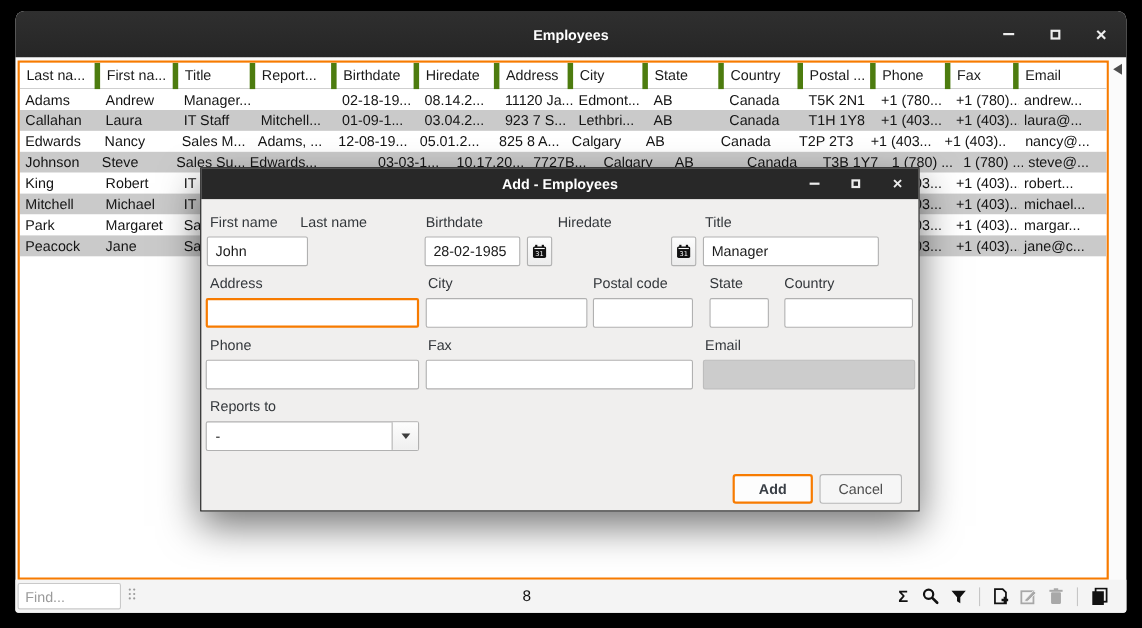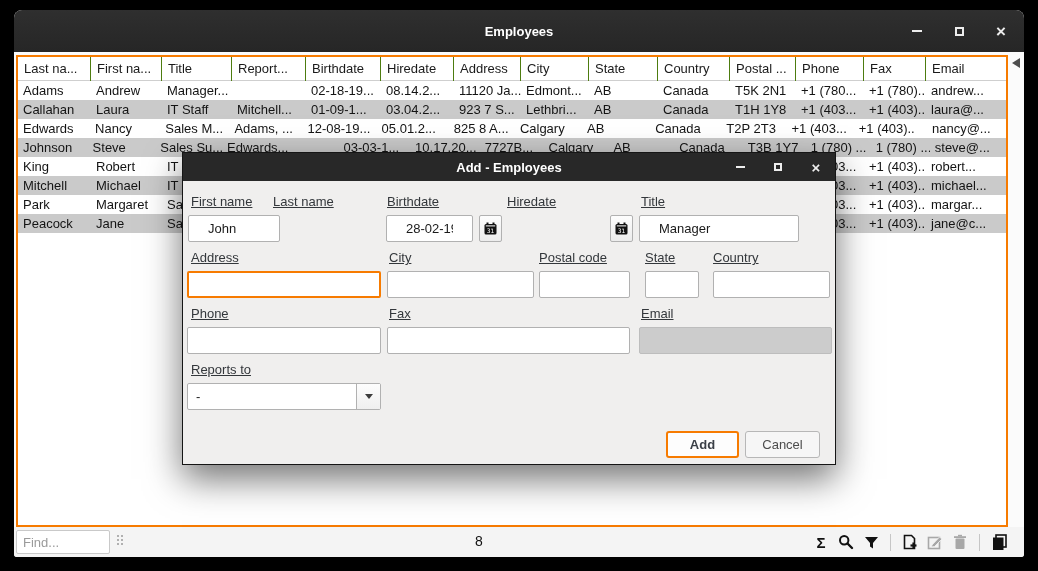--- a/index.html
+++ b/index.html
@@ -18,21 +18,21 @@
   .ctl{width:18px;height:18px;display:flex;align-items:center;justify-content:center;cursor:default;}
   .min-bar{display:inline-block;width:10px;height:2px;background:#ededed;}
   .max-box{display:inline-block;width:9px;height:9px;border:2px solid #ededed;}
   .close-x{color:#ededed;font-size:17px;font-weight:bold;line-height:1;}
 
   
   .table-frame{position:absolute;left:2px;top:45px;width:992px;height:472px;background:#fff;
                border:2px solid #F77B00;overflow:hidden;}
   .thead{display:flex;height:24px;background:#fff;border-bottom:1px solid #cfcfcf;}
   .hcell{height:24px;line-height:24px;padding-left:6px;font-size:13px;color:#1a1a1a;
-         border-right:1px solid #4d7c0f;overflow:hidden;white-space:nowrap;}
+         border-right:5px solid #4d7c0f;overflow:hidden;white-space:nowrap;}
   .hcell:last-child{border-right:none;}
   .trow{display:flex;height:19px;background:#fff;}
   .trow:nth-child(even){background:#cacaca;}
   .tcell{height:19px;line-height:19px;padding-left:5px;font-size:13px;color:#141414;
          overflow:hidden;white-space:nowrap;}
   .scroll-arrow{position:absolute;left:998px;top:48px;width:0;height:0;
                 border-top:5px solid transparent;border-bottom:5px solid transparent;
                 border-right:8px solid #4d4d4d;}
 
   
@@ -56,23 +56,23 @@
   .dialog{position:absolute;left:182px;top:152px;width:654px;height:313px;background:#f0efee;
           border:1px solid #151515;box-shadow:0 14px 34px rgba(0,0,0,.55);z-index:10;}
   .dlg-titlebar{position:absolute;left:0;top:0;width:100%;height:28px;background:#282828;
                 display:flex;align-items:center;justify-content:center;}
   .dlg-titlebar .title{color:#fff;font-weight:bold;font-size:13px;}
   .dlg-ctrl{position:absolute;right:10px;top:0;height:28px;display:flex;align-items:center;gap:20px;}
   .dlg-ctrl .min-bar{width:9px;height:2px;}
   .dlg-ctrl .max-box{width:8px;height:8px;border-width:2px;}
   .dlg-ctrl .close-x{font-size:15px;}
   .dlg-body{position:absolute;left:0;top:28px;width:652px;height:284px;}
-  .flabel{position:absolute;font-size:13px;color:#33373b;white-space:nowrap;text-decoration:underline;}
+  .flabel{position:absolute;font-size:13px;color:#33373b;white-space:nowrap;}
   .field{position:absolute;height:27px;border:1px solid #b1b1b1;border-radius:2px;background:#fff;
-         font-size:13px;padding:0 19px;outline:none;color:#1a1a1a;
+         font-size:13px;padding:0 7px;outline:none;color:#1a1a1a;
          font-family:"Liberation Sans","DejaVu Sans",sans-serif;}
   .field:disabled{background:#cccccc;border-color:#bdbdbd;}
   .field.focused{border:2px solid #F77B00;padding:0 6px;}
   .cal-btn{position:absolute;width:23px;height:27px;border:1px solid #b1b1b1;border-radius:2px;
            background:linear-gradient(#fdfdfd,#ececec);display:flex;align-items:center;justify-content:center;}
   .combo{position:absolute;height:27px;border:1px solid #b1b1b1;border-radius:2px;background:#fff;
          display:flex;align-items:center;}
   .combo .val{flex:1;font-size:13px;padding-left:8px;color:#1a1a1a;}
   .combo .arrow-box{width:24px;height:100%;border-left:1px solid #b1b1b1;
                     background:linear-gradient(#fdfdfd,#efefef);

